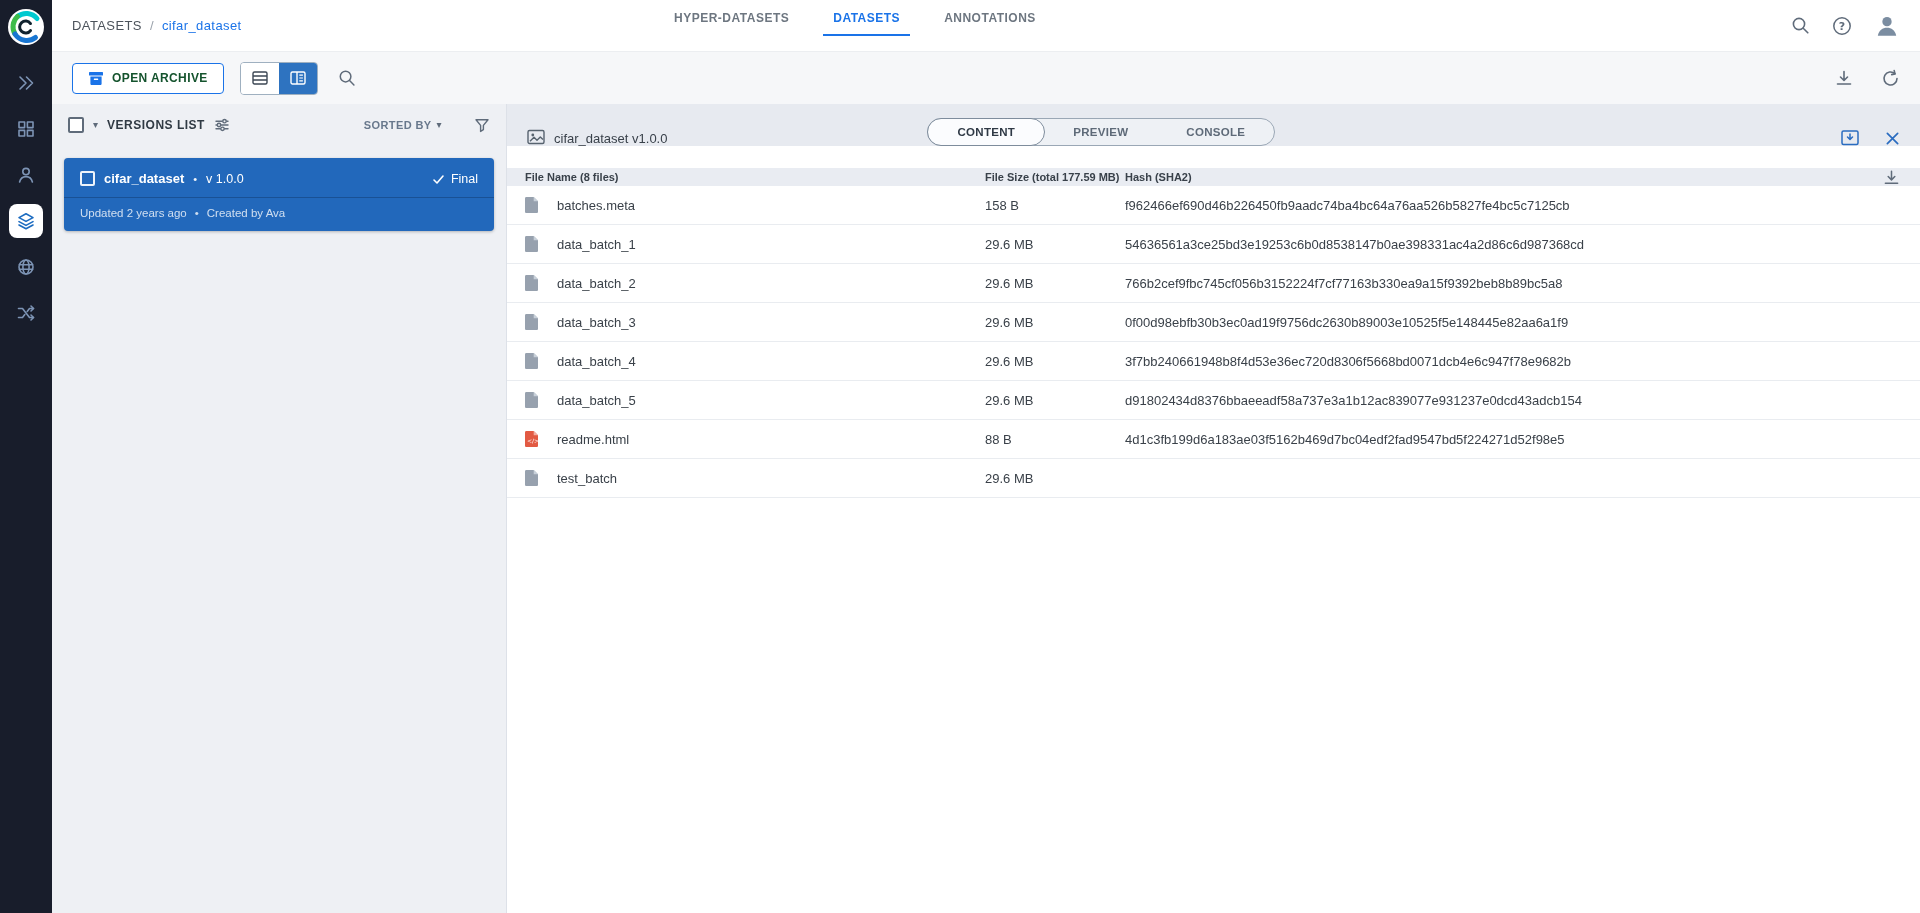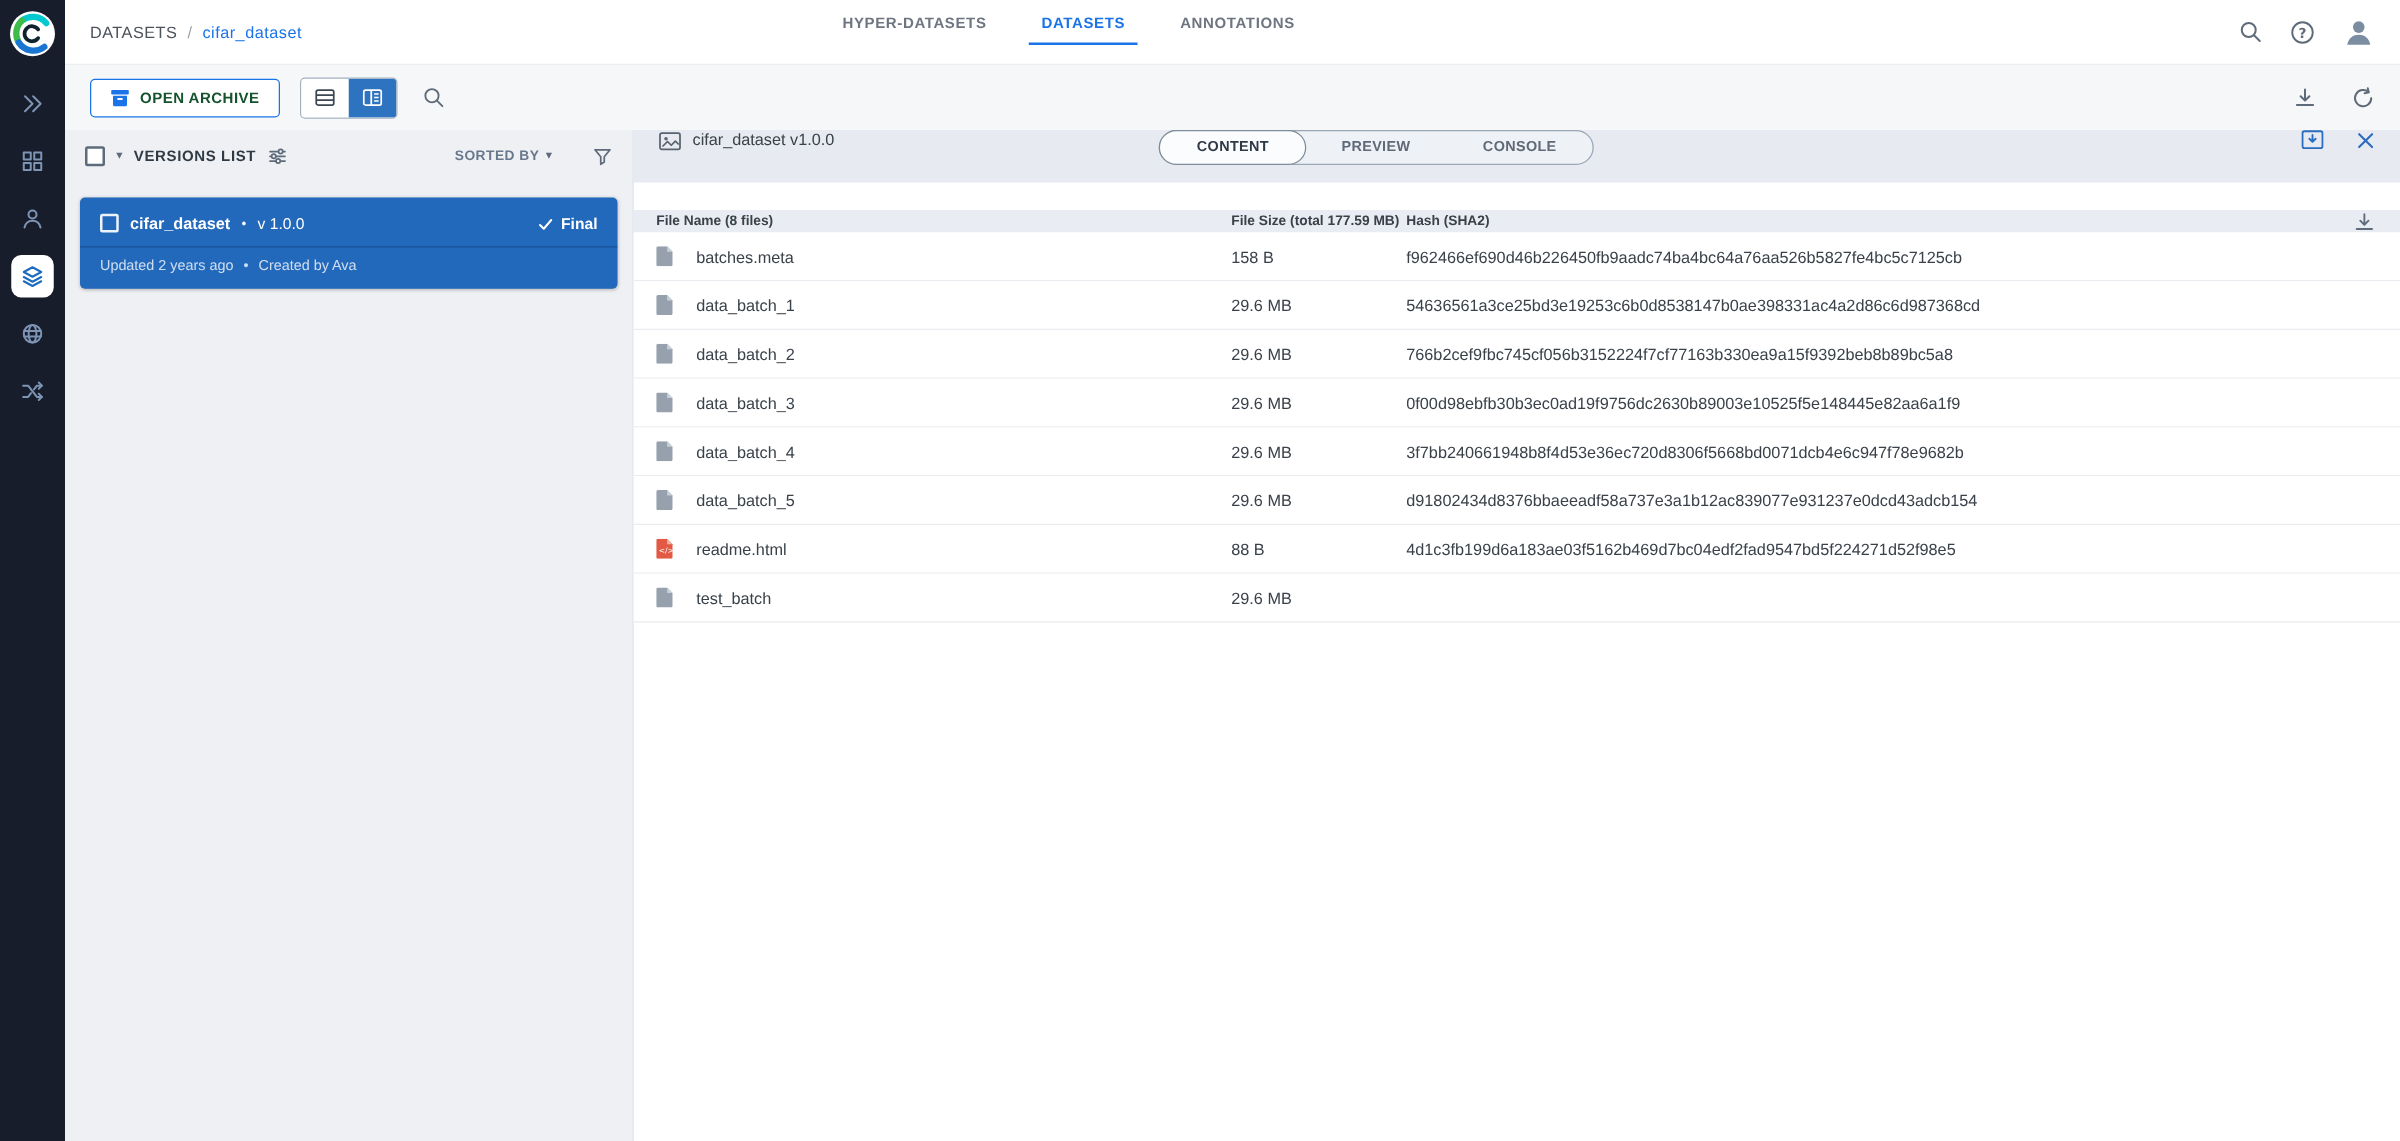--- a/index.html
+++ b/index.html
@@ -51,26 +51,26 @@
   .vp-title{font-size:12px;font-weight:700;letter-spacing:.5px;color:#303a44;}
   .vp-right{margin-left:auto;display:flex;align-items:center;gap:32px;}
   .sorted-by{font-size:11px;font-weight:700;letter-spacing:.4px;color:#68788c;display:flex;align-items:center;gap:5px;cursor:pointer;}
 
   .version-card{margin:12px;background:#2268bb;border-radius:4px;color:#fff;box-shadow:0 1px 3px rgba(0,0,0,.25);cursor:pointer;}
   .vc-top{display:flex;align-items:center;gap:9px;padding:13px 16px 11px;}
   .vc-check{width:15px;height:15px;border:2px solid rgba(255,255,255,.92);border-radius:2px;flex-shrink:0;cursor:pointer;}
   .vc-name{font-size:13px;font-weight:700;}
   .vc-dot{font-size:11px;opacity:.95;}
   .vc-version{font-size:12.5px;}
-  .vc-final{margin-left:auto;font-size:12.5px;display:flex;gap:6px;align-items:flex-end;font-weight:bold;}
+  .vc-final{margin-left:auto;font-size:12.5px;display:flex;gap:6px;align-items:flex-end;}
   .vc-bottom{border-top:1px solid rgba(10,40,80,.35);padding:9px 16px 12px;font-size:11.5px;color:rgba(255,255,255,.78);display:flex;gap:8px;align-items:center;}
 
   
   .detail-panel{flex:1;background:#fff;display:flex;flex-direction:column;min-width:0;}
-  .dp-header{height:42px;background:#e7eaf0;display:flex;align-items:flex-start;padding:0 20px;flex-shrink:0;}
+  .dp-header{height:42px;background:#e7eaf0;display:flex;align-items:flex-end;padding:0 20px;flex-shrink:0;}
   .dp-title{font-size:13px;color:#39414a;margin-left:9px;white-space:nowrap;}
   .dp-tabs{display:flex;align-items:center;margin-left:260px;border:1px solid #9aa7b5;border-radius:15px;height:28px;background:#eef1f5;}
   .dp-tab{padding:0 29px;height:28px;display:flex;align-items:center;border-radius:14px;font-size:11.5px;font-weight:700;letter-spacing:.3px;color:#5e6a78;cursor:pointer;white-space:nowrap;}
   .dp-tab.active{border:1px solid #7e8c9c;background:#fbfcfe;color:#2f3945;margin:-1px;}
   .dp-header-right{margin-left:auto;display:flex;gap:26px;align-items:center;}
 
   .table-header{height:18px;margin-top:22px;background:#e9ecf2;display:grid;grid-template-columns:460px 140px 1fr 40px;align-items:center;padding:0 20px 0 18px;font-size:11px;font-weight:700;color:#39414a;flex-shrink:0;}
   .table-header .dl{justify-self:end;}
   .trow{height:39px;display:grid;grid-template-columns:32px 428px 140px 1fr;align-items:center;padding:0 20px 0 18px;border-bottom:1px solid #e9ecf0;font-size:13px;background:#fff;cursor:pointer;}
   .cell-icon{display:flex;align-items:center;}

